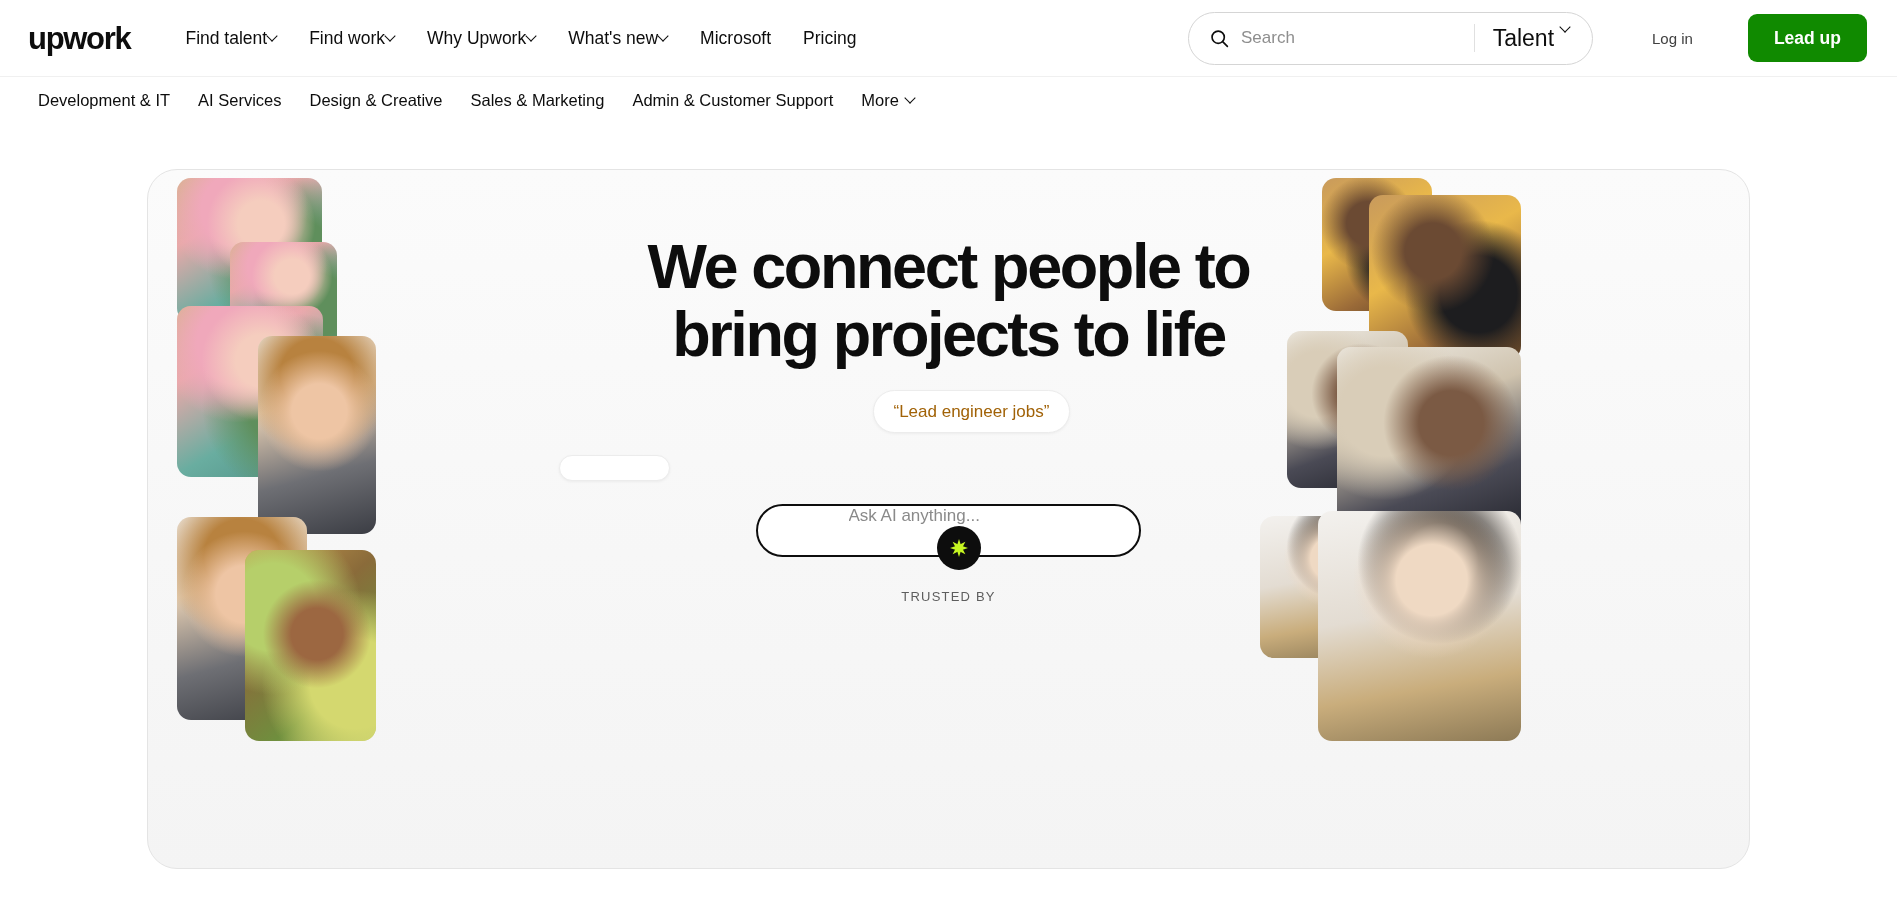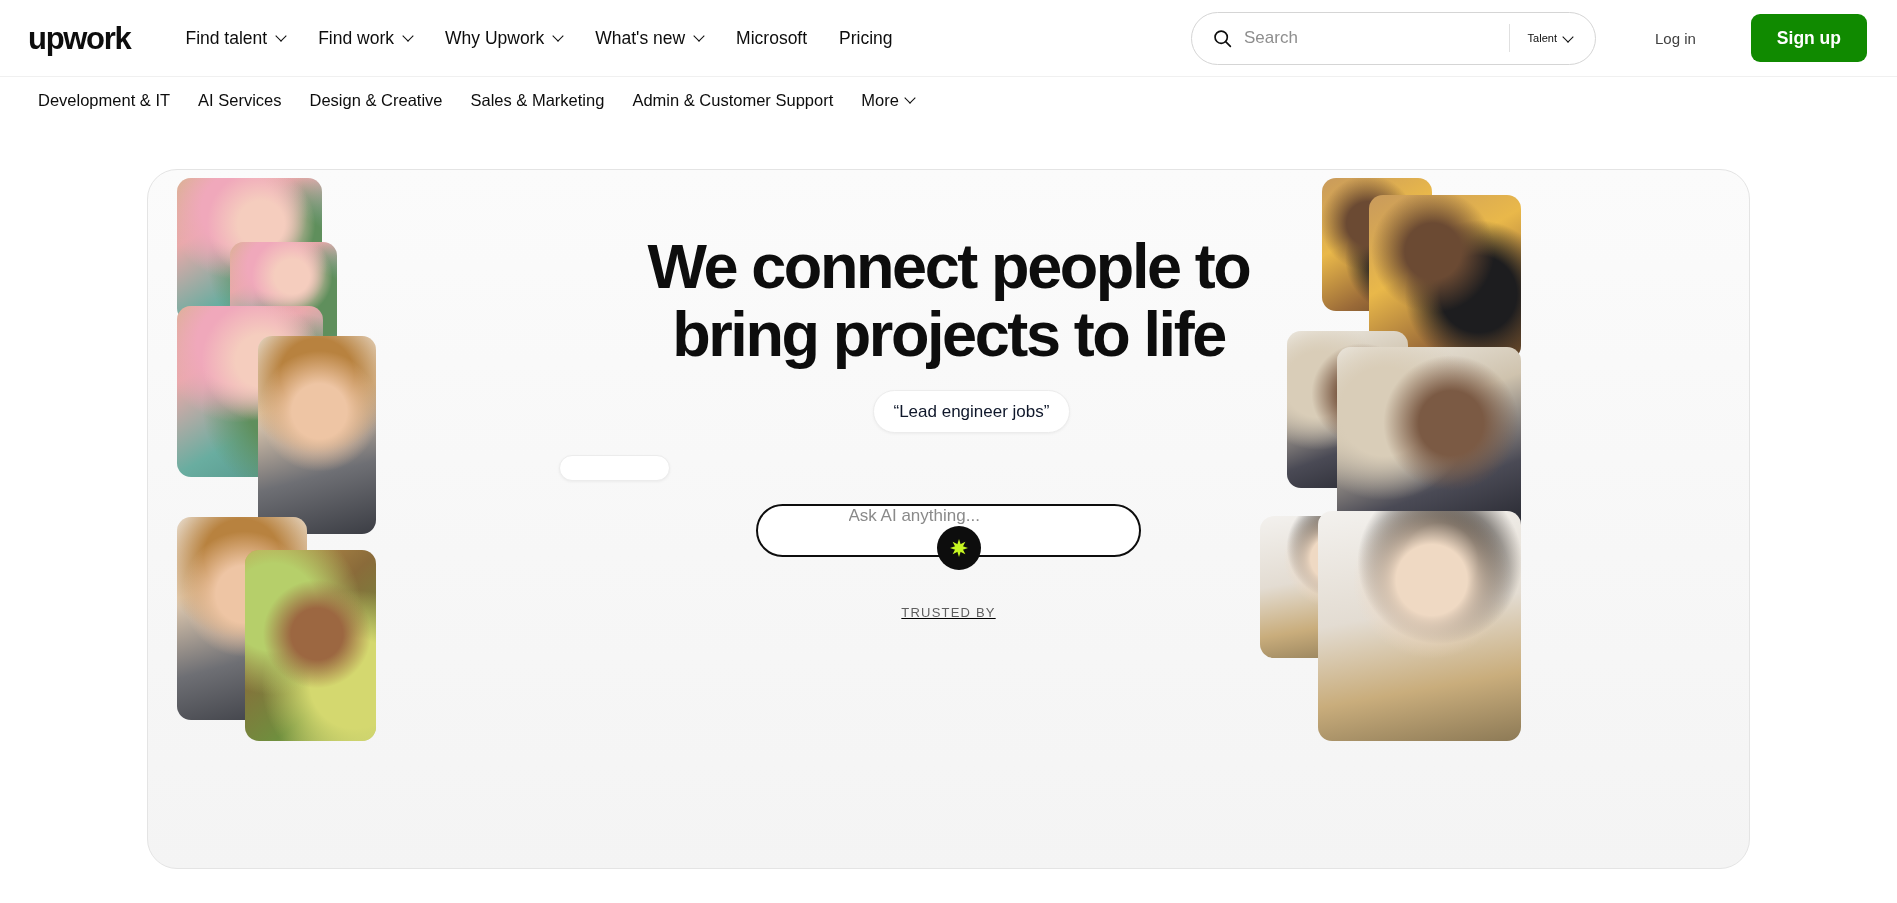--- a/index.html
+++ b/index.html
@@ -19,21 +19,21 @@
     background:#fff;
     position:relative;
   }
   .logo{
     font-size:31px; font-weight:700; letter-spacing:-1.3px;
     color:#0d0d0d; line-height:1; margin-right:39px;
     cursor:pointer; user-select:none;
   }
   .mainnav{ display:flex; align-items:center; gap:0px; }
   .navitem{
-    display:flex; align-items:center; gap:10px;
+    display:flex; align-items:center; gap:1px;
     font-size:17.5px; color:#0d0d0d; padding:10px 16px;
     cursor:pointer; white-space:nowrap; border-radius:6px;
   }
   .chev{ width:9px; height:9px; display:inline-block; position:relative; top:-2px; }
   .chev::before{
     content:""; position:absolute; left:0; top:0;
     width:7px; height:7px;
     border-right:1.6px solid #0d0d0d; border-bottom:1.6px solid #0d0d0d;
     transform:rotate(45deg);
   }
@@ -47,22 +47,22 @@
   }
   .s-icon{ flex:0 0 auto; width:21px; height:21px; margin-right:11px; }
   .s-input{
     border:none; outline:none; background:transparent;
     font-family:"Liberation Sans", sans-serif;
     font-size:17px; color:#0d0d0d; flex:1; height:100%;
   }
   .s-input::placeholder{ color:#8e8e8e; }
   .s-divider{ width:1px; height:28px; background:#e0e0e0; margin:0 2px; }
   .s-scope{
-    display:flex; align-items:flex-end; gap:7px;
-    font-size:11px; color:#0d0d0d; padding:9px 16px;
+    display:flex; align-items:flex-start; gap:7px;
+    font-size:23px; color:#0d0d0d; padding:9px 16px;
     border-radius:20px; cursor:pointer; white-space:nowrap;
   }
 
   .login{
     font-size:15px; color:#404040; padding:12px 20px;
     margin-left:22px; cursor:pointer; border-radius:6px; white-space:nowrap;
   }
   .signup{
     background:#108a00; color:#fff; border:none;
     font-family:"Liberation Sans", sans-serif;
@@ -179,21 +179,21 @@
   }
 
   .chiprow{
     position:relative; width:100%; height:108px; margin-top:22px;
   }
   .chip{
     position:absolute;
     background:#fff; border:1px solid #ececec;
     border-radius:24px;
     box-shadow:0 1px 3px rgba(0,0,0,.05);
-    font-size:17px; color:#0f172a;
+    font-size:17px; color:#a16207;
     display:flex; align-items:center; justify-content:center;
     cursor:pointer;
   }
   .chip-lead{ left:314px; top:0px;  padding:0 20px; height:43px; }
   .chip-ghost{ left:0px;  top:65px; width:111px; height:26px; }
 
   .askwrap{
     position:relative;
     width:385px; height:53px;
     margin-top:6px;
@@ -211,22 +211,22 @@
   .ask-input::placeholder{ color:#8a8a8a; }
   .ask-btn{
     flex:0 0 auto;
     width:44px; height:44px; border-radius:50%;
     background:#0d0d0d; border:none; cursor:pointer;
     display:flex; align-items:center; justify-content:center;
   }
 
   
   .trusted{
-    margin-top:48px;
-    display:flex; flex-direction:row; align-items:center;text-decoration:underline;
+    margin-top:32px;
+    display:flex; flex-direction:row; align-items:center;
   }
   .trusted-label{
     font-size:13px; letter-spacing:1.2px; font-weight:400;
     color:#5e5e5e; text-transform:uppercase;
   }
   .logos{
     margin-top:15px;
     display:flex; align-items:center; gap:39px;
   }
   .brand{ display:flex; align-items:center; gap:9px; color:#8d8d8d; }
@@ -292,21 +292,21 @@
         <line x1="15.6" y1="15.6" x2="21" y2="21" stroke="#0d0d0d" stroke-width="1.9" stroke-linecap="round"></line>
       </svg>
       <input class="s-input" type="text" placeholder="Search" style="">
       <div class="s-divider"></div>
       <div class="s-scope">
         <span>Talent</span>
         <span class="chev"></span>
       </div>
     </div>
     <div class="login">Log in</div>
-    <button class="signup">Sign up</button>
+    <button class="signup">Lead up</button>
   </div>
 </header>
 
 <nav class="catbar">
   <div class="catitem">
     <span>Development &amp; IT</span>
   </div>
   <div class="catitem">
     <span>AI Services</span>
   </div>

